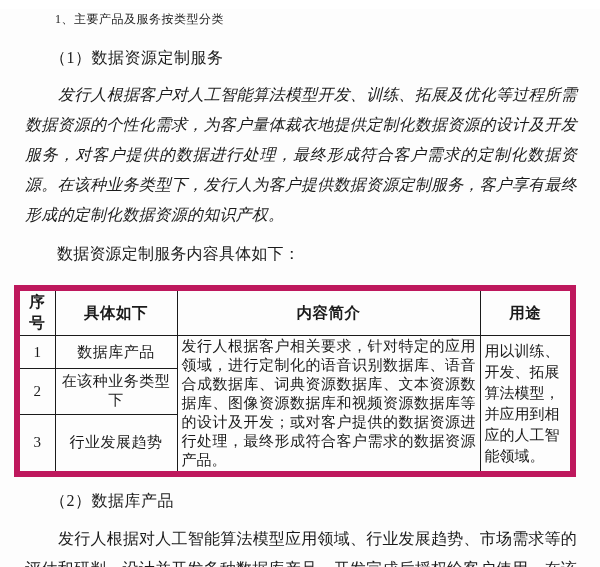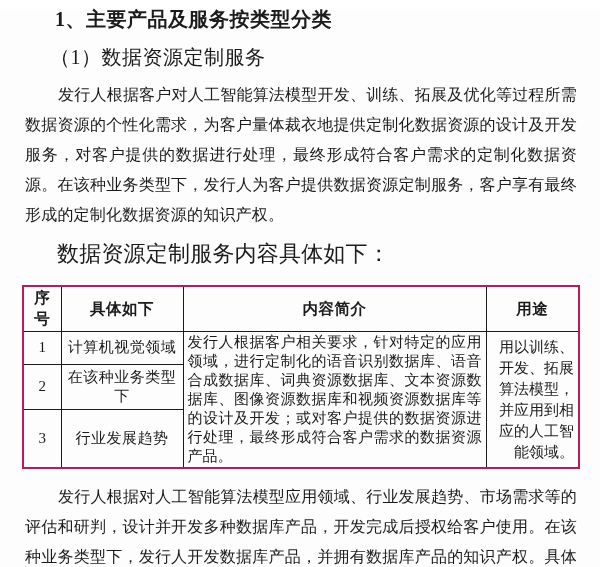--- a/index.html
+++ b/index.html
@@ -15,50 +15,51 @@
     font-family: "Liberation Serif", "DejaVu Serif", serif;
   }
   .page {
     position: relative;
     width: 600px;
     height: 567px;
     background: #fdfdfd;
   }
   .heading-1 {
     margin: 9px 0 6px 55px;
-    font-size: 20px;
+    font-size: 12px;
     line-height: 21px;
-    font-weight: bold;
+    font-weight: normal;
     letter-spacing: 0.5px;
   }
   .sub-heading {
     margin: 17px 0 0 50px;
-    font-size: 20px;
+    font-size: 16px;
     line-height: 21px;
     letter-spacing: 0.5px;
   }
   .body-para {
     margin: 12px 23px 0 25px;
     font-size: 16px;
     line-height: 30px;
     text-align: justify;
     text-indent: 33px;
     letter-spacing: 0.2px;
+    font-style: italic;
   }
   .table-intro {
     margin: 13px 0 9px 57px;
-    font-size: 22px;
+    font-size: 16px;
     line-height: 21px;
     letter-spacing: 0.2px;
   }
   table.data-table {
-    margin: 21px 0 0 22px;
+    margin: 21px 0 0 14px;
     width: 556px;
     border-collapse: collapse;
-    border: 2px solid #be185d;
+    border: 6px solid #be185d;
     table-layout: fixed;
     font-size: 15px;
   }
   table.data-table th,
   table.data-table td {
     border: 1px solid #1b1b1b;
     padding: 1px 4px;
     vertical-align: middle;
   }
   table.data-table th {
@@ -80,21 +81,21 @@
   tr.row-1 { height: 30px; }
   tr.row-2 { height: 28px; }
   tr.row-3 { height: 54px; }
   td.cell-summary {
     text-align: justify;
     line-height: 19px;
     padding: 2px 6px;
     font-size: 15px;
   }
   td.cell-usage {
-    text-align: right;
+    text-align: left;
     line-height: 21px;
     padding: 2px 3px;
     font-size: 15px;
   }
   .sub-heading-2 {
     margin: 13px 0 0 50px;
     font-size: 16px;
     line-height: 21px;
     letter-spacing: 0.5px;
   }
@@ -129,31 +130,32 @@
     </colgroup>
     <tbody>
         <tr>
       <th>序号</th>
       <th>具体如下</th>
       <th>内容简介</th>
       <th>用途</th>
     </tr>
     <tr class="row-1">
       <td class="cell-no">1</td>
-      <td class="cell-domain">计算机视觉领域</td>
+      <td class="cell-domain">数据库产品</td>
       <td class="cell-summary" rowspan="3">发行人根据客户相关要求，针对特定的应用领域，进行定制化的语音识别数据库、语音合成数据库、词典资源数据库、文本资源数据库、图像资源数据库和视频资源数据库等的设计及开发；或对客户提供的数据资源进行处理，最终形成符合客户需求的数据资源产品。</td>
       <td class="cell-usage" rowspan="3">用以训练、开发、拓展算法模型，并应用到相应的人工智能领域。</td>
     </tr>
     <tr class="row-2">
       <td class="cell-no">2</td>
       <td class="cell-domain">在该种业务类型下</td>
     </tr>
     <tr class="row-3">
       <td class="cell-no">3</td>
       <td class="cell-domain">行业发展趋势</td>
     </tr>
   </tbody>
     </table>
 
+  <div class="sub-heading-2">（2）数据库产品</div>
 
   <div class="body-para-2">发行人根据对人工智能算法模型应用领域、行业发展趋势、市场需求等的评估和研判，设计并开发多种数据库产品，开发完成后授权给客户使用。在该种业务类型下，发行人开发数据库产品，并拥有数据库产品的知识产权。具体如下：</div>
 
 </div>
 
 </body></html>

